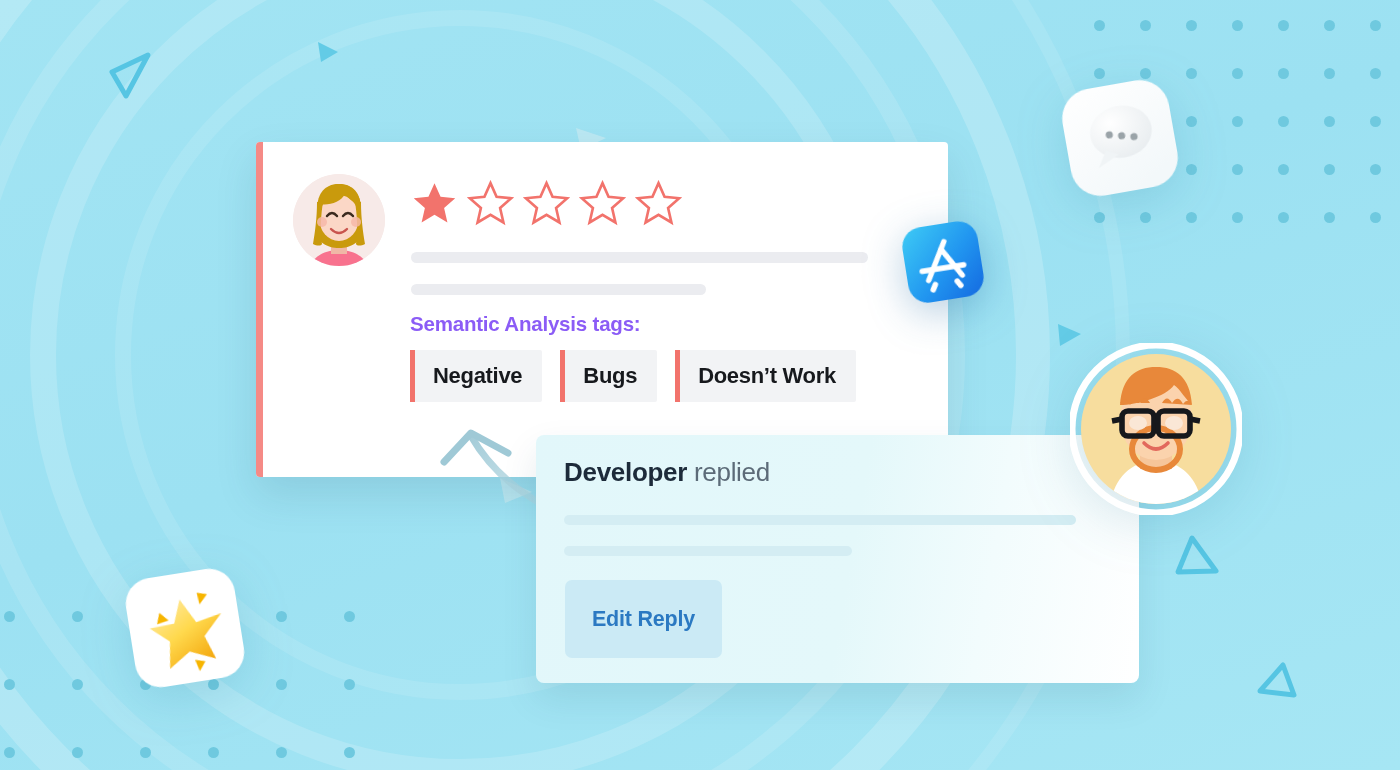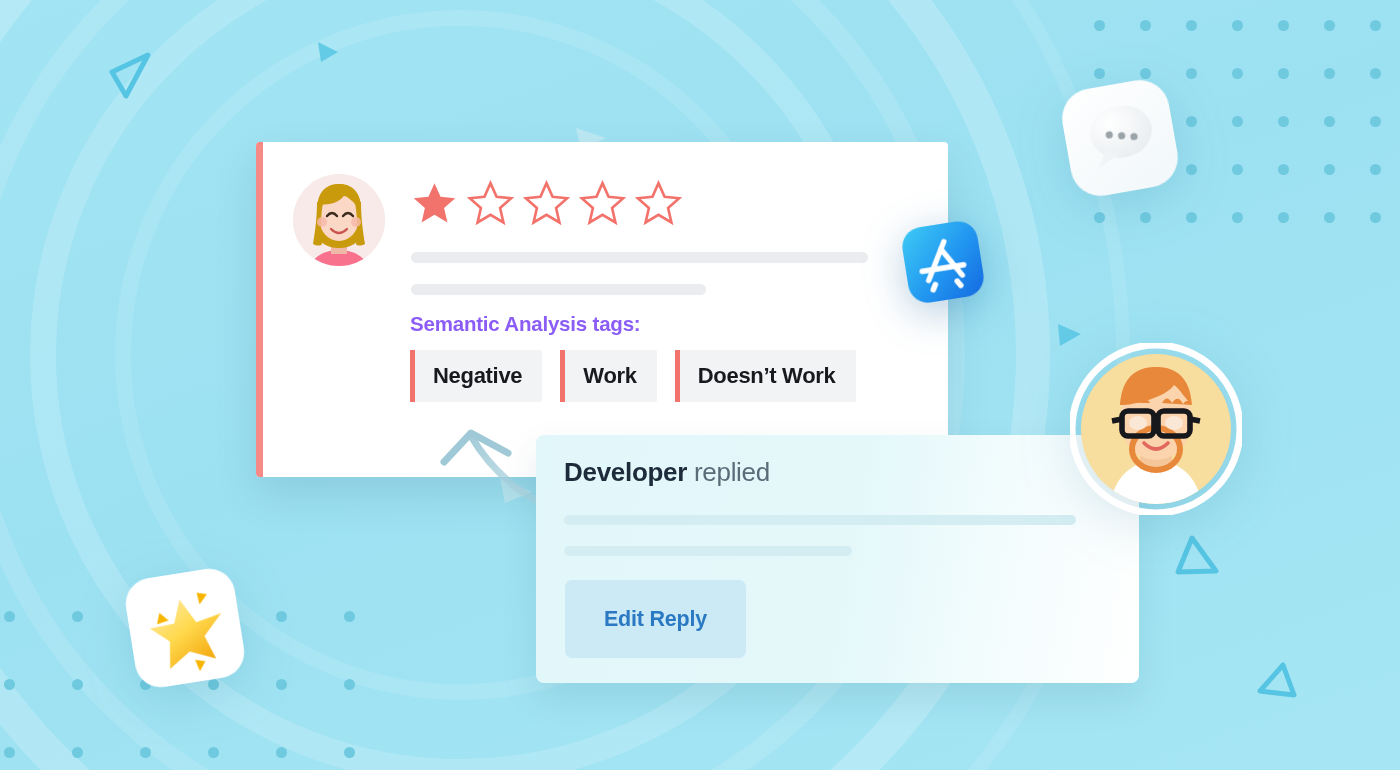--- a/index.html
+++ b/index.html
@@ -102,21 +102,21 @@
   }
   #reply-title .strong { font-weight:bold; color:#1D2B3A; }
   #reply-title .soft { color:#5C6B78; }
 
   .rph { position:absolute; height:10px; border-radius:6px; background:#D4EDF3; }
   #rph-1 { left:28px; top:80px; width:512px; }
   #rph-2 { left:28px; top:111px; width:288px; }
 
   #edit-reply-button {
     position:absolute; left:29px; top:145px;
-    width:181px; height:78px;
+    width:157px; height:78px;
     background:#CBEAF5; border:0; border-radius:7px;
     color:#2B79C2; font-size:21.5px; font-weight:bold;
     font-family:"Liberation Sans", sans-serif;
     letter-spacing:-0.2px; cursor:pointer;
   }
 
   
   #appstore-icon {
     position:absolute; left:903px; top:222px; width:80px; height:80px;
     transform:rotate(-9deg);
@@ -273,21 +273,21 @@
 
       <div id="tags-label">Semantic Analysis tags:</div>
 
       <div class="tag-row">
         <div class="tag">
           <span class="bar"></span>
           <span class="label">Negative</span>
         </div>
         <div class="tag">
           <span class="bar"></span>
-          <span class="label">Work</span>
+          <span class="label">Bugs</span>
         </div>
         <div class="tag">
           <span class="bar"></span>
           <span class="label">Doesn’t Work</span>
         </div>
       </div>
 
     </div>
   </div>
 

